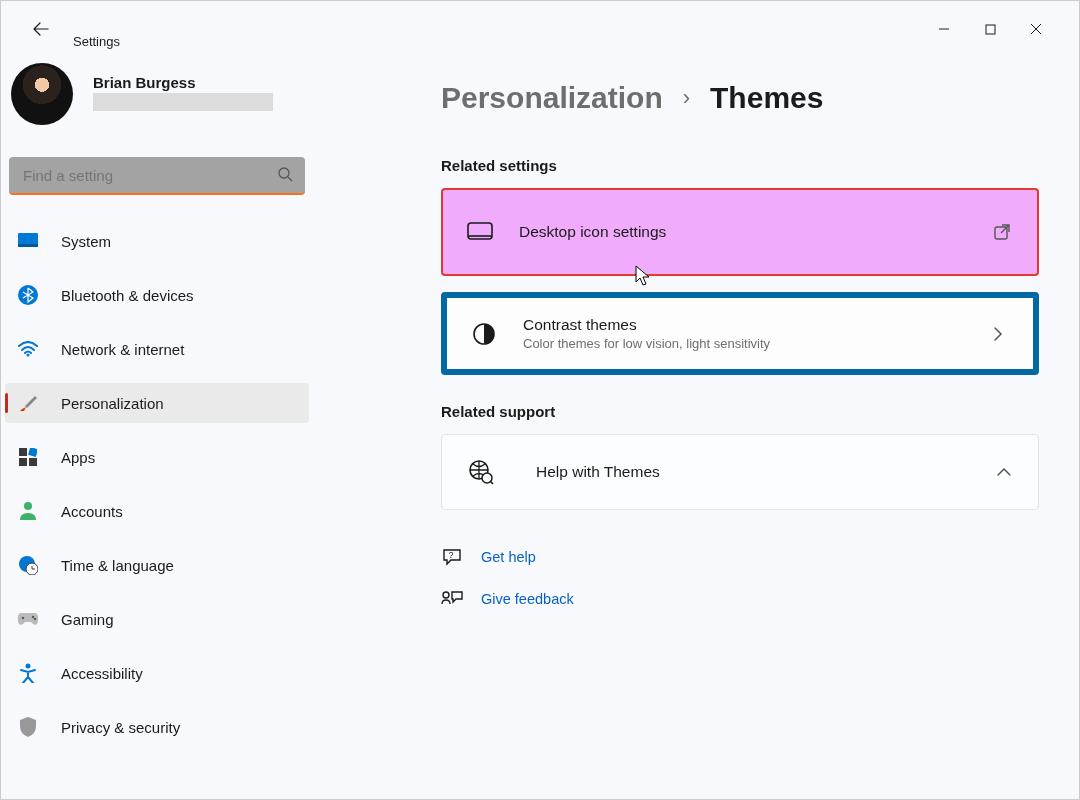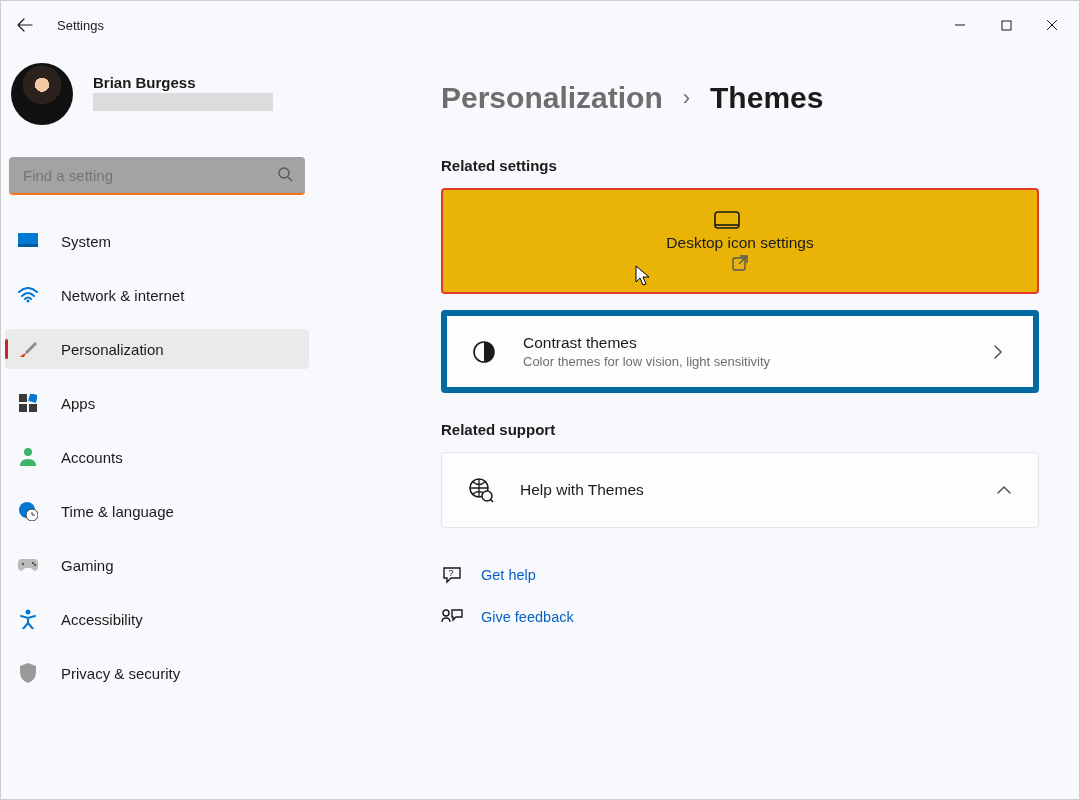--- a/index.html
+++ b/index.html
@@ -8,23 +8,23 @@
     background: #f7f9fc;
     width: 1080px;
     height: 800px;
     overflow: hidden;
     position: relative;
     border: 1px solid #ccc;
   }
   
   .titlebar {
     display: flex;
-    align-items: center;
+    align-items: flex-end;
     height: 48px;
-    padding: 0 4px;
+    padding: 0 20px;
   }
   .titlebar .back-btn {
     width: 40px;
     height: 40px;
     display: flex;
     align-items: center;
     justify-content: center;
     border-radius: 4px;
   }
   .titlebar .app-title {
@@ -162,24 +162,23 @@
     border: 6px solid #0369a1;
     border-radius: 4px;
     padding: 18px 24px;
     display: flex;
     align-items: center;
     margin-bottom: 6px;
     min-height: 70px;
   }
   .card.highlight {
     border: 2px solid #e23b2e;
-    background: #eab308;
+    background: #f0abfc;
     margin-bottom: 16px;
     min-height: 88px;
-    flex-direction: column;
   }
   .card .card-icon {
     width: 26px;
     height: 26px;
     margin-right: 26px;
     display: flex;
     align-items: center;
     justify-content: center;
     flex-shrink: 0;
   }
@@ -195,20 +194,21 @@
     background: #fcfdfe;
     border: 1px solid #e4e4e4;
     border-radius: 4px;
     margin-bottom: 36px;
     margin-top: 6px;
   }
   .support-head {
     display: flex;
     align-items: center;
     padding: 24px 26px;
+    gap: 16px;
   }
   .support-head .card-icon { width: 26px; height: 26px; margin-right: 26px; display:flex;align-items:center;justify-content:center;}
   .support-head .card-title { flex: 1; font-size: 15.5px; }
   .support-link {
     border-top: 1px solid #e8e8e8;
     padding: 22px 26px;
     text-align: center;
     color: #0860c4;
     font-size: 14.5px;
   }
@@ -284,20 +284,29 @@
     <div class="nav-item">
       <span class="icon-holder">
         <svg width="20" height="16" viewBox="0 0 20 16">
             <rect x="0" y="0" width="20" height="14" rx="1" fill="#0078d4"></rect>
             <rect x="0" y="11" width="20" height="3" fill="#005a9e"></rect>
           </svg>
       </span>
       <span>System</span>
     </div>
 
+    <div class="nav-item">
+      <span class="icon-holder">
+        <svg width="20" height="20" viewBox="0 0 20 20">
+            <circle cx="10" cy="10" r="10" fill="#0078d4"></circle>
+            <path d="M10 3 V17 L15 13 L5 7 M10 3 L15 7 L5 13" stroke="#fff" fill="none" stroke-width="1.2"></path>
+          </svg>
+      </span>
+      <span>Bluetooth &amp; devices</span>
+    </div>
 
     <div class="nav-item">
       <span class="icon-holder">
         <svg width="20" height="16" viewBox="0 0 20 16">
             <path d="M1 5 Q10 -3 19 5 M4 9 Q10 3 16 9 M7 12 Q10 9 13 12" stroke="#0078d4" fill="none" stroke-width="2" stroke-linecap="round"></path>
             <circle cx="10" cy="14" r="1.5" fill="#0078d4"></circle>
           </svg>
       </span>
       <span>Network &amp; internet</span>
     </div>

